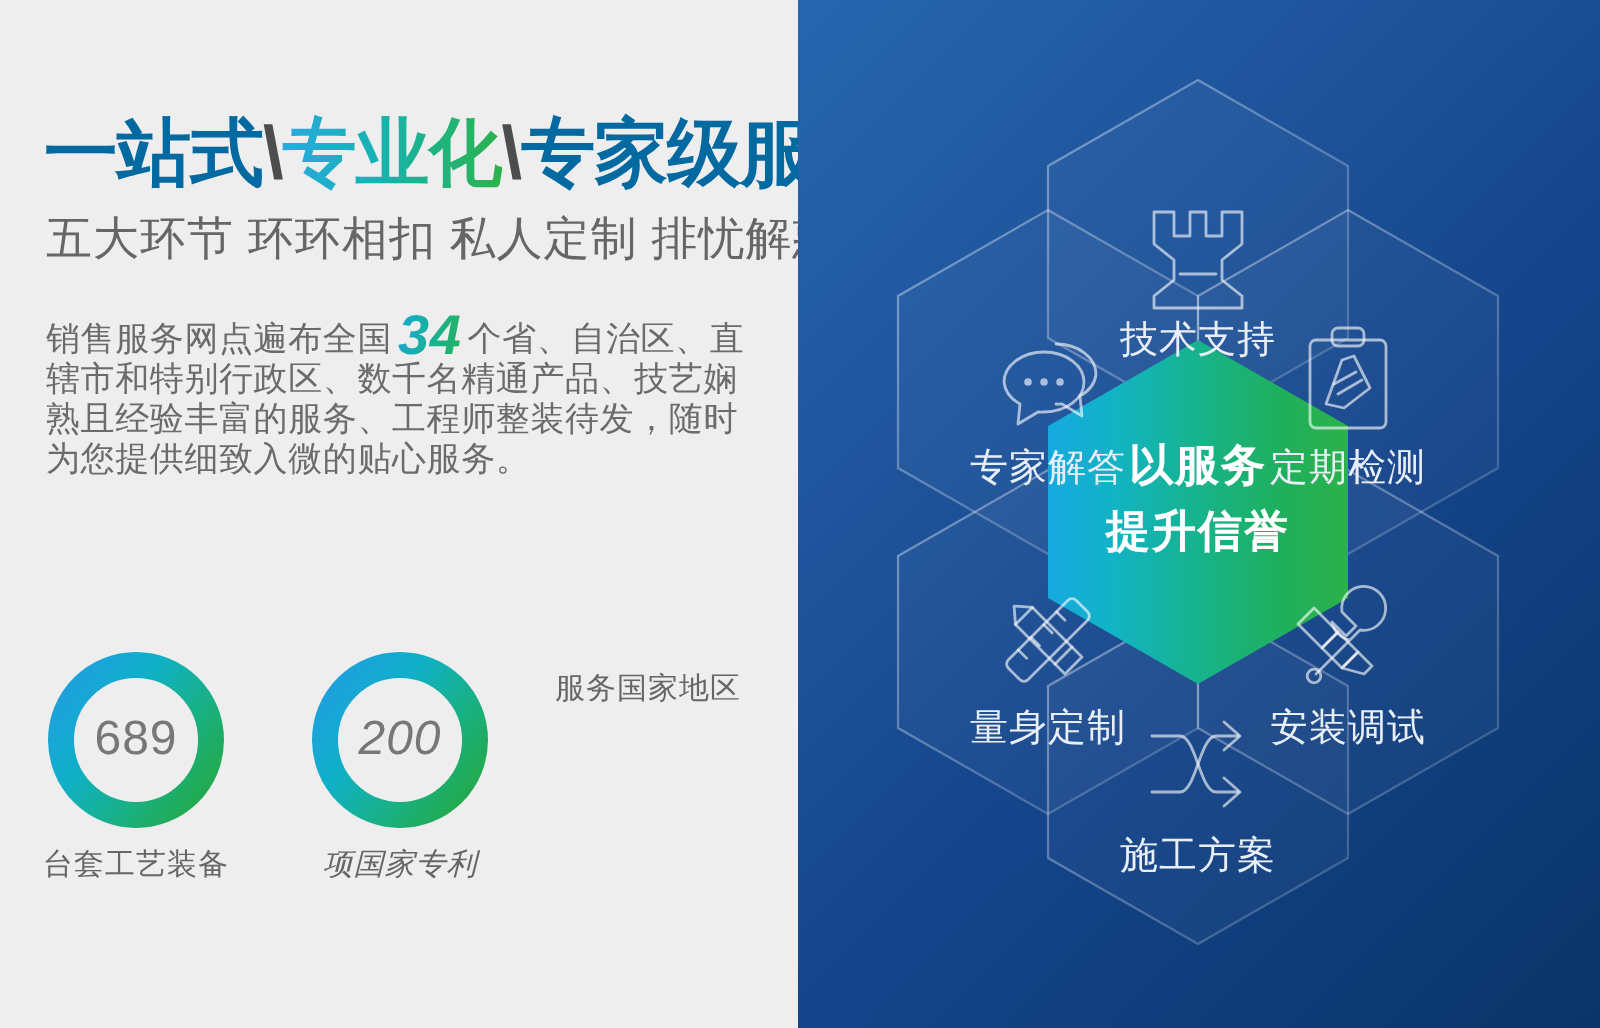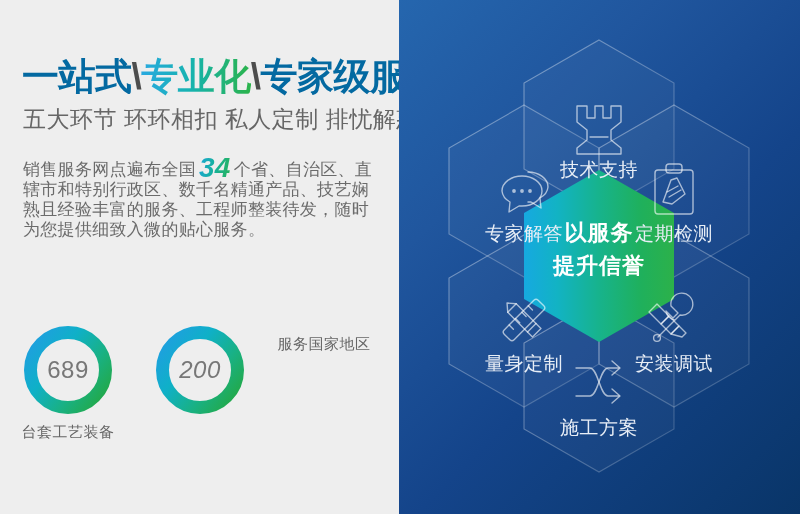--- a/index.html
+++ b/index.html
@@ -91,20 +91,21 @@
                 <stop offset="0%" stop-color="#1f9fe0"></stop>
                 <stop offset="35%" stop-color="#0fb0c8"></stop>
                 <stop offset="70%" stop-color="#19b183"></stop>
                 <stop offset="100%" stop-color="#22a94a"></stop>
               </linearGradient>
             </defs>
             <circle cx="44" cy="44" r="37.5" fill="none" stroke="url(#g2)" stroke-width="13"></circle>
           </svg>
           <div class="ring-val">200</div>
         </div>
+        <div class="stat-label">项国家专利</div>
       </div>
 
       <div class="stat" style="left:264px;top:0;">
         <div class="stat-label">服务国家地区</div>
       </div>
 
     </div>
   </div>
 
   <div id="right">

